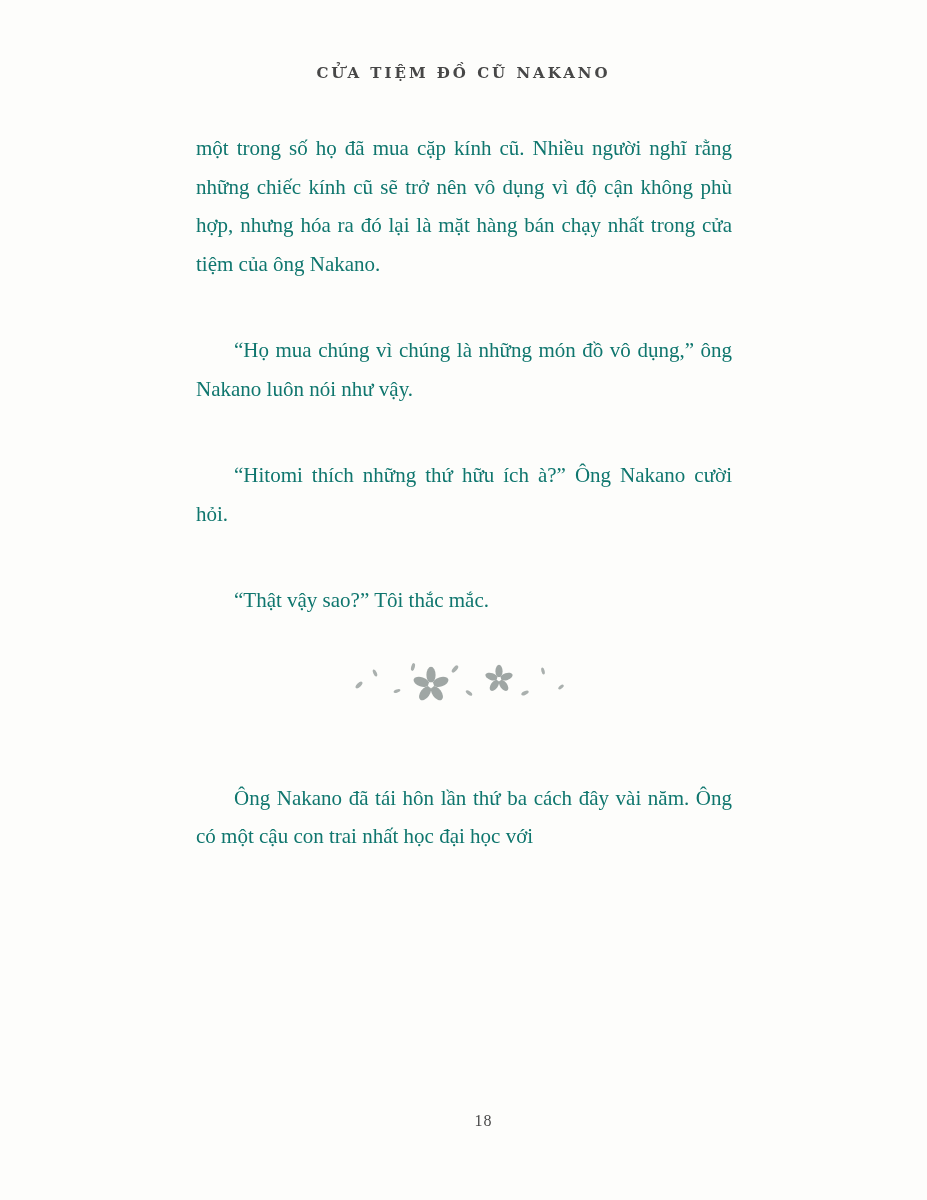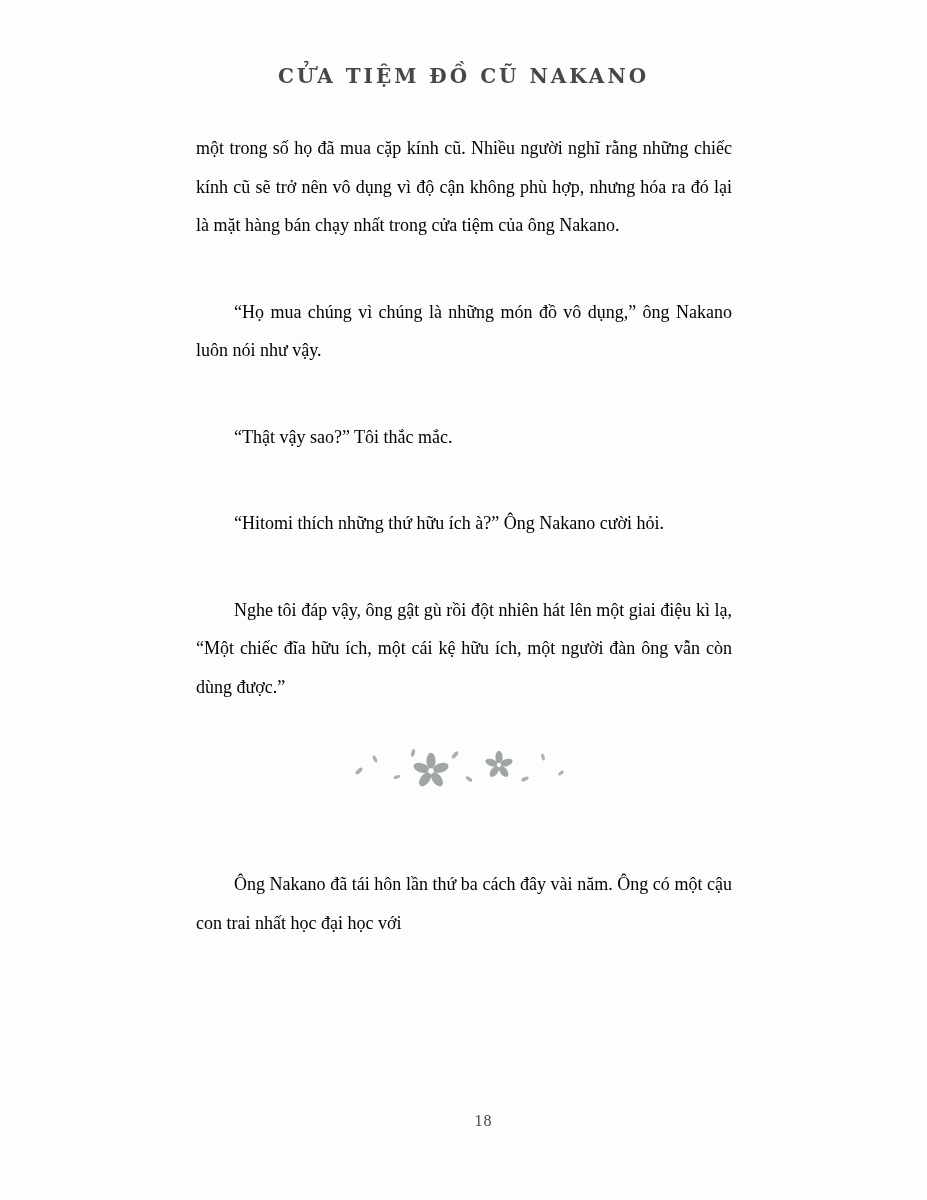--- a/index.html
+++ b/index.html
@@ -17,33 +17,33 @@
     font-family: "Liberation Serif", serif;
   }
   .running-header {
     position: absolute;
     top: 64px;
     left: 0;
     width: 100%;
     text-align: center;
     font-family: "DejaVu Serif", serif;
     font-weight: 700;
-    font-size: 20px;
+    font-size: 15px;
     letter-spacing: 3px;
     color: #474747;
   }
   .content {
     position: absolute;
     top: 129px;
     left: 196px;
     width: 536px;
-    font-size: 18px;
+    font-size: 21px;
     line-height: 38.5px;
     text-align: justify;
-    color: #000000;
+    color: #0f766e;
   }
   .para {
     margin: 0 0 9px 0;
   }
   .para.indent {
     text-indent: 38px;
     margin-top: 48px;
   }
   .ornament {
     text-align: center;
@@ -68,26 +68,25 @@
 <div class="page">
 
   <div class="running-header">CỬA TIỆM ĐỒ CŨ NAKANO</div>
 
   <div class="content">
 
     <p class="para">một trong số họ đã mua cặp kính cũ. Nhiều người nghĩ rằng những chiếc kính cũ sẽ trở nên vô dụng vì độ cận không phù hợp, nhưng hóa ra đó lại là mặt hàng bán chạy nhất trong cửa tiệm của ông Nakano.</p>
 
     <p class="para indent">“Họ mua chúng vì chúng là những món đồ vô dụng,” ông Nakano luôn nói như vậy.</p>
 
+    <p class="para indent">“Hitomi thích những thứ hữu ích à?” Ông Nakano cười hỏi.</p>
+
     <p class="para indent">“Thật vậy sao?” Tôi thắc mắc.</p>
 
-    <p class="para indent">“Hitomi thích những thứ hữu ích à?” Ông Nakano cười hỏi.</p>
 
-
-    <p class="para indent">Nghe tôi đáp vậy, ông gật gù rồi đột nhiên hát lên một giai điệu kì lạ, “Một chiếc đĩa hữu ích, một cái kệ hữu ích, một người đàn ông vẫn còn dùng được.”</p>
 
     <div class="ornament">
       <svg width="230" height="52" viewBox="0 0 230 52" xmlns="http://www.w3.org/2000/svg" aria-hidden="true">
         <defs>
           <g id="fl">
             <g fill="#9fa6a4">
               <ellipse cx="0" cy="-7.5" rx="3.4" ry="6"></ellipse>
               <ellipse cx="0" cy="-7.5" rx="3.4" ry="6" transform="rotate(72)"></ellipse>
               <ellipse cx="0" cy="-7.5" rx="3.4" ry="6" transform="rotate(144)"></ellipse>
               <ellipse cx="0" cy="-7.5" rx="3.4" ry="6" transform="rotate(216)"></ellipse>

